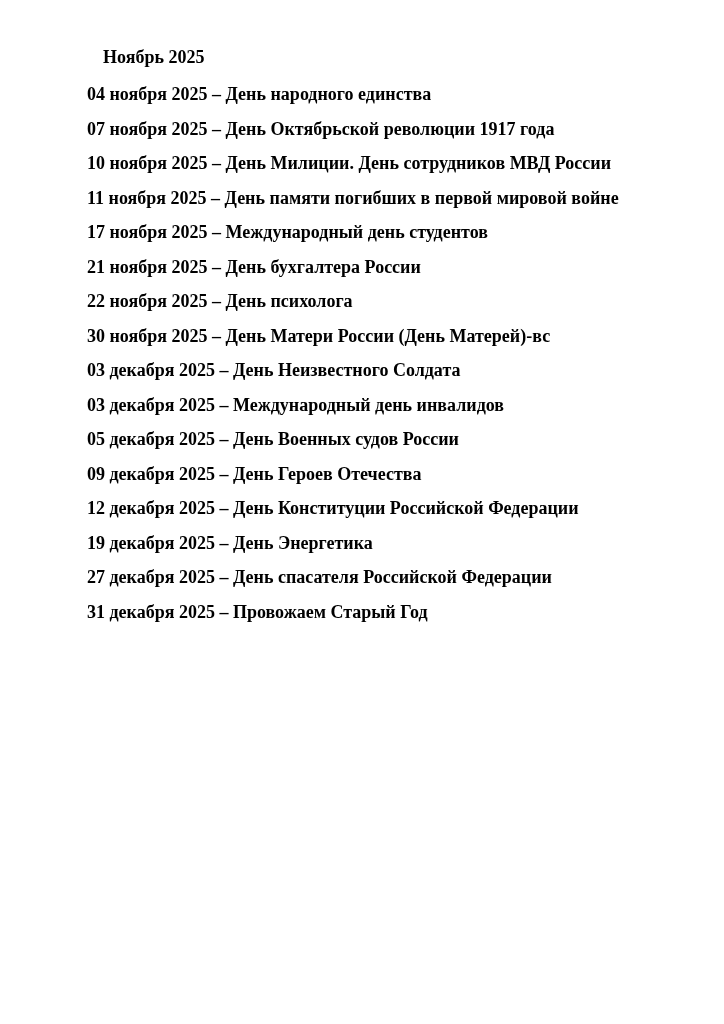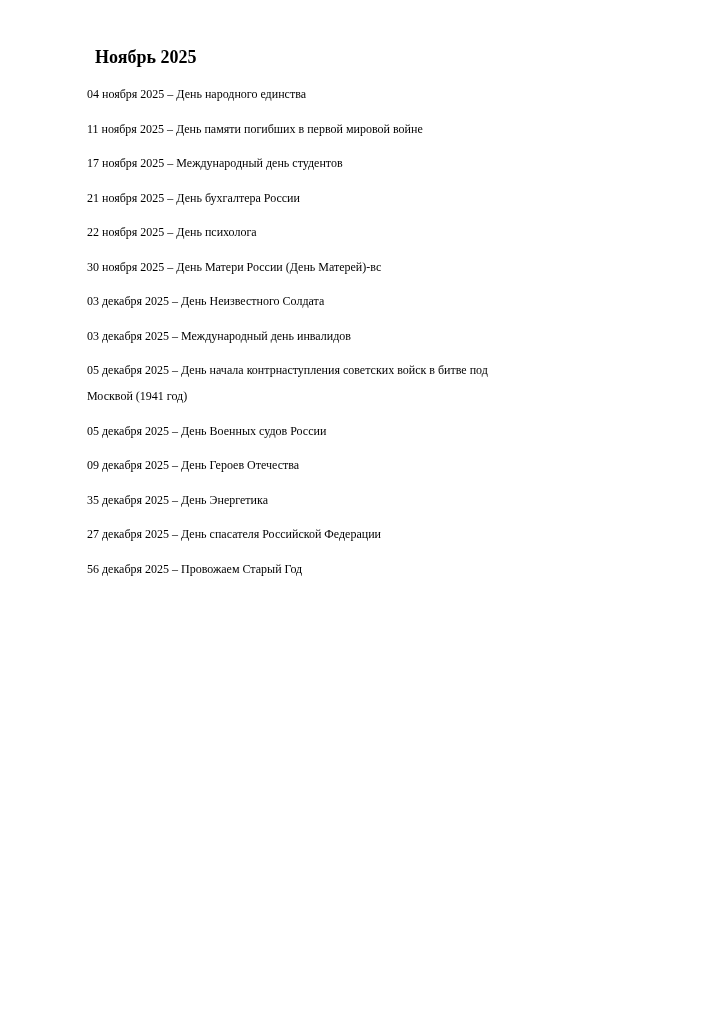--- a/index.html
+++ b/index.html
@@ -19,49 +19,50 @@
     font-family: "Liberation Serif", "DejaVu Serif", serif;
     color: #000000;
   }
   .content {
     width: 620px;
   }
   .section-heading {
     font-size: 18px;
     line-height: 26px;
     font-weight: bold;
-    margin: 0 0 11px 8px;
+    margin: 0 0 11px 16px;
     white-space: pre-line;
   }
   .entry {
-    font-size: 12px;
+    font-size: 18px;
     line-height: 26px;
-    font-weight: normal;
+    font-weight: bold;
     margin: 0 0 8.5px 0;
     white-space: pre-line;
   }
 </style>
 </head>
 <body>
 
 <div class="page">
   <div class="content">
 
     <h2 class="section-heading">Ноябрь 2025</h2>
     <p class="entry">04 ноября 2025 – День народного единства</p>
+    <p class="entry">07 ноября 2025 – День Октябрьской революции 1917 года</p>
+    <p class="entry">10 ноября 2025 – День Милиции. День сотрудников МВД России</p>
     <p class="entry">11 ноября 2025 – День памяти погибших в первой мировой войне</p>
     <p class="entry">17 ноября 2025 – Международный день студентов</p>
     <p class="entry">21 ноября 2025 – День бухгалтера России</p>
     <p class="entry">22 ноября 2025 – День психолога</p>
     <p class="entry">30 ноября 2025 – День Матери России (День Матерей)-вс</p>
 
     <p class="entry">03 декабря 2025 – День Неизвестного Солдата</p>
     <p class="entry">03 декабря 2025 – Международный день инвалидов</p>
-    <p class="entry">05 декабря 2025 – День начала контрнаступления советских войск в битве под
-Москвой (1941 год)</p>
     <p class="entry">05 декабря 2025 – День Военных судов России</p>
     <p class="entry">09 декабря 2025 – День Героев Отечества</p>
-    <p class="entry">35 декабря 2025 – День Энергетика</p>
+    <p class="entry">12 декабря 2025 – День Конституции Российской Федерации</p>
+    <p class="entry">19 декабря 2025 – День Энергетика</p>
     <p class="entry">27 декабря 2025 – День спасателя Российской Федерации</p>
-    <p class="entry">56 декабря 2025 – Провожаем Старый Год</p>
+    <p class="entry">31 декабря 2025 – Провожаем Старый Год</p>
 
   </div>
 </div>
 
 </body></html>

